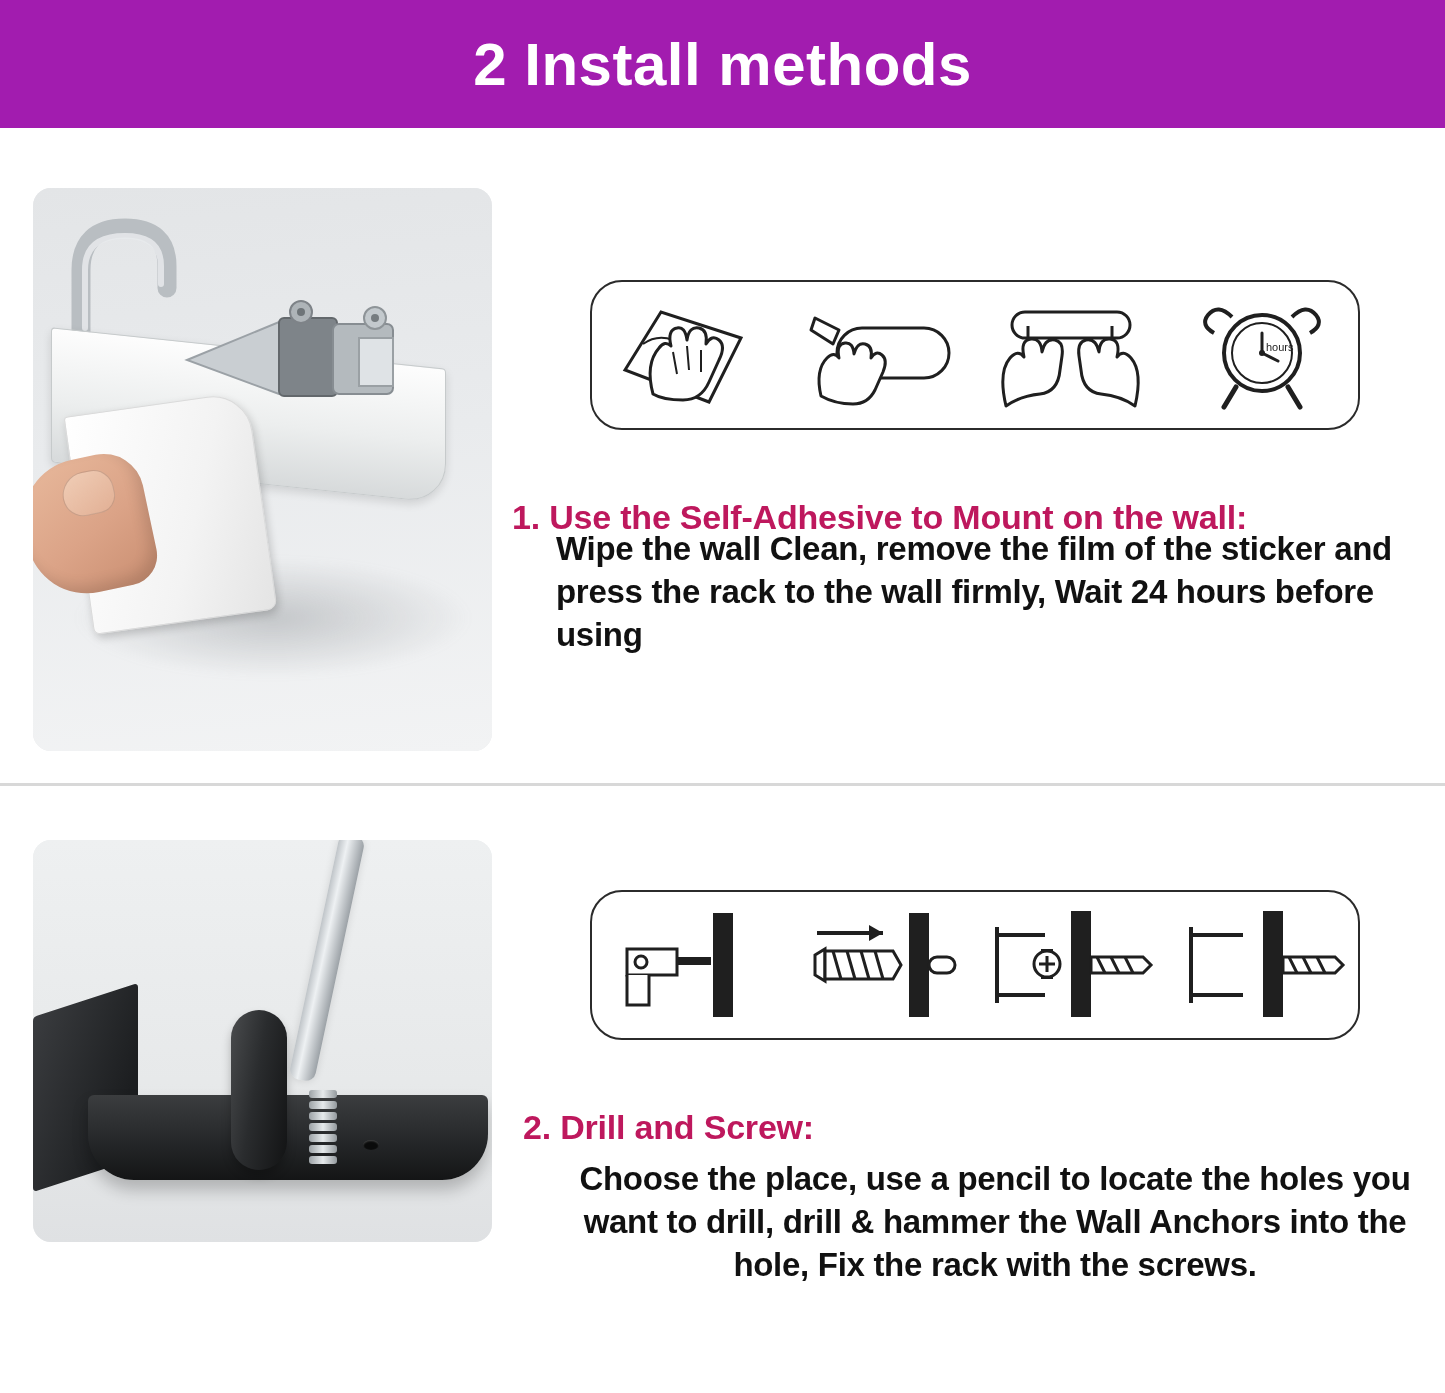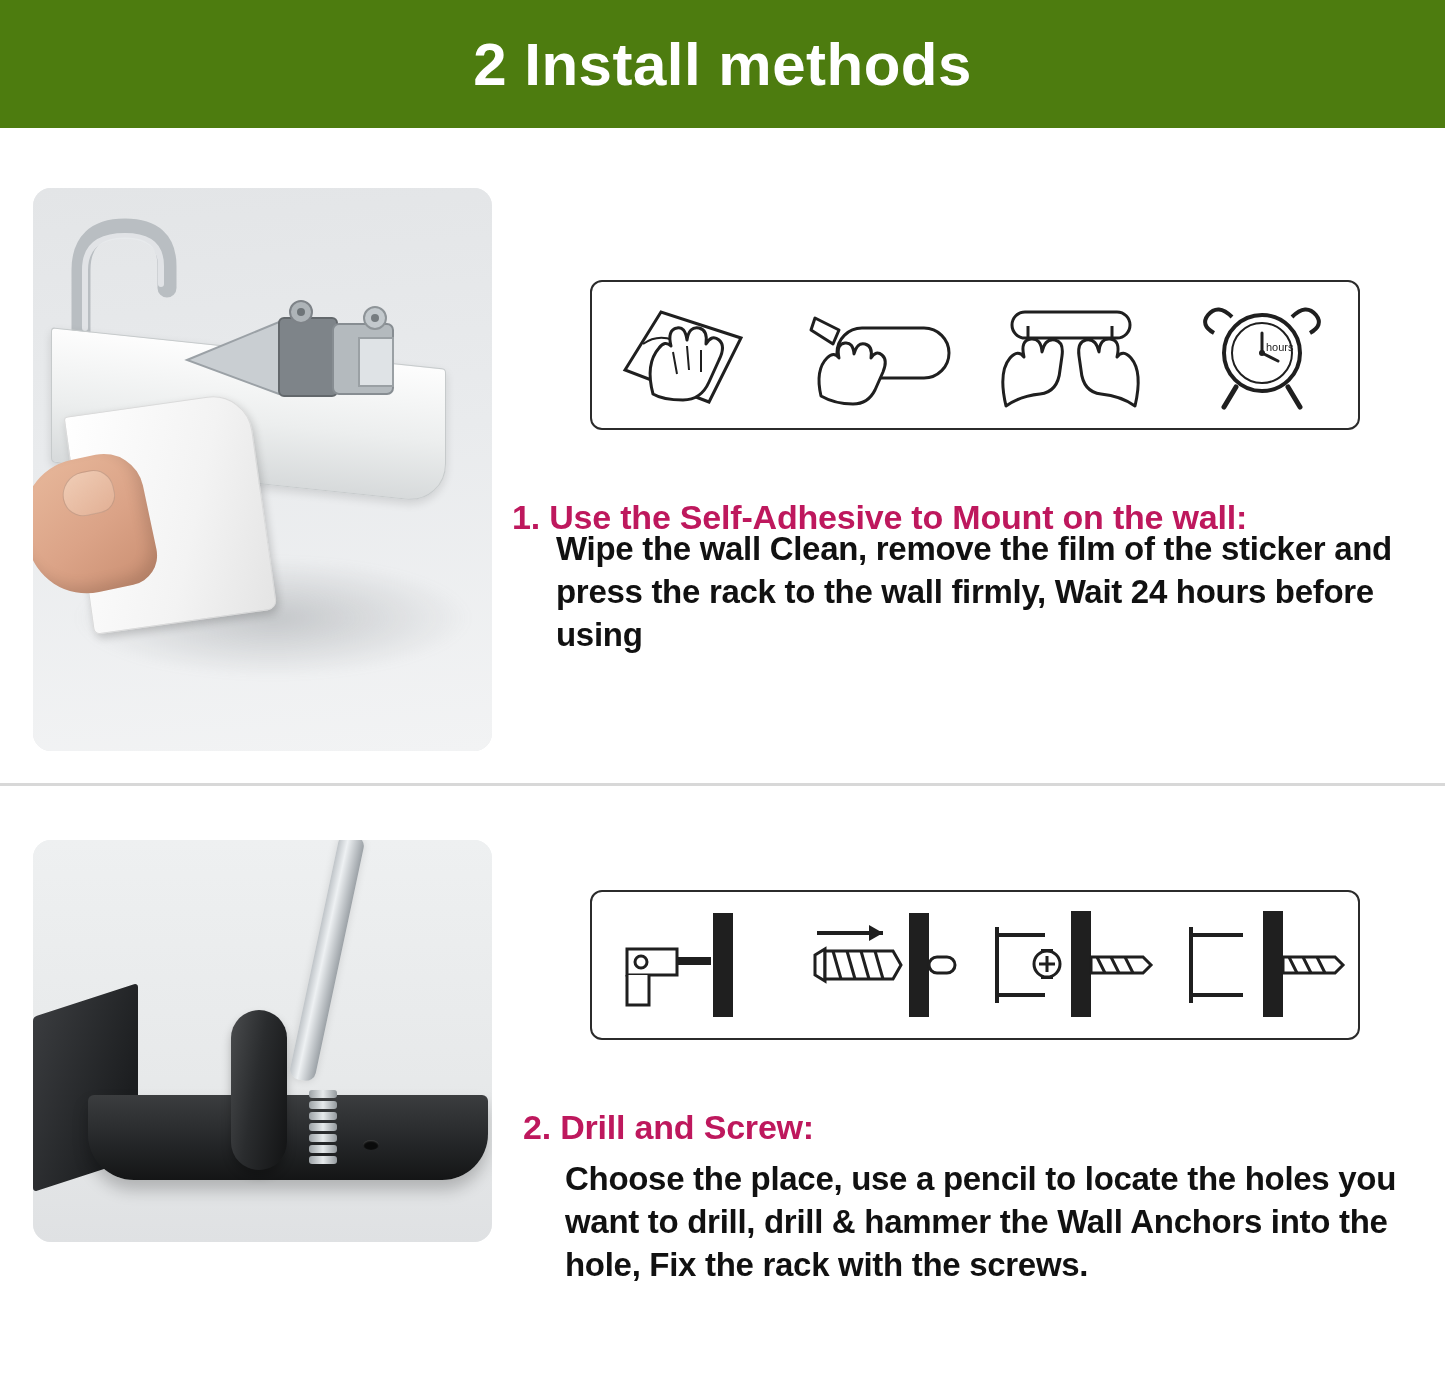--- a/index.html
+++ b/index.html
@@ -16,21 +16,21 @@
     height: 1393px;
     background: #ffffff;
   }
 
   
   .header {
     position: absolute;
     left: 0; top: 0;
     width: 1445px;
     height: 128px;
-    background: #4d7c0f;
+    background: #a21caf;
     display: flex;
     align-items: center;
     justify-content: center;
   }
   .header-title {
     color: #ffffff;
     font-size: 60px;
     font-weight: bold;
     letter-spacing: 0.5px;
   }
@@ -151,21 +151,21 @@
   .p2-hole {
     position: absolute; left: 330px; top: 300px; width: 16px; height: 10px;
     background: #0a0b0b; border-radius: 50%;
     box-shadow: inset 0 1px 2px rgba(255,255,255,0.25);
   }
 
   
   .icon-strip {
     position: absolute;
     border: 2px solid #2b2b2b;
-    border-radius: 12px;
+    border-radius: 32px;
     background: #ffffff;
     display: flex;
     align-items: center;
     justify-content: space-around;
   }
   #icon-strip-1 { left: 590px; top: 152px; width: 770px; height: 150px; }
   #icon-strip-2 { left: 590px; top: 100px; width: 770px; height: 150px; }
   .icon-cell {
     width: 175px; height: 120px;
     display: flex; align-items: center; justify-content: center;
@@ -184,21 +184,21 @@
 
   .step-body {
     position: absolute;
     color: #111111;
     font-size: 33px;
     font-weight: bold;
     line-height: 1.30;
     letter-spacing: -0.3px;
   }
   #body-1 { left: 556px; top: 400px; width: 860px; }
-  #body-2 { left: 565px; top: 368px; width: 860px; }
+  #body-2 { left: 565px; top: 368px; width: 860px; text-align: center; }
 
   svg { display: block; }
 </style>
 </head>
 <body>
 
 <div class="page">
 
   <div class="header">
     <div class="header-title">2 Install methods</div>

